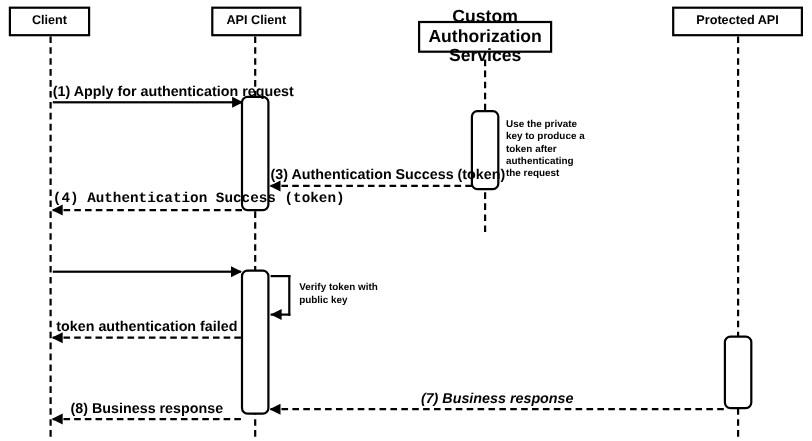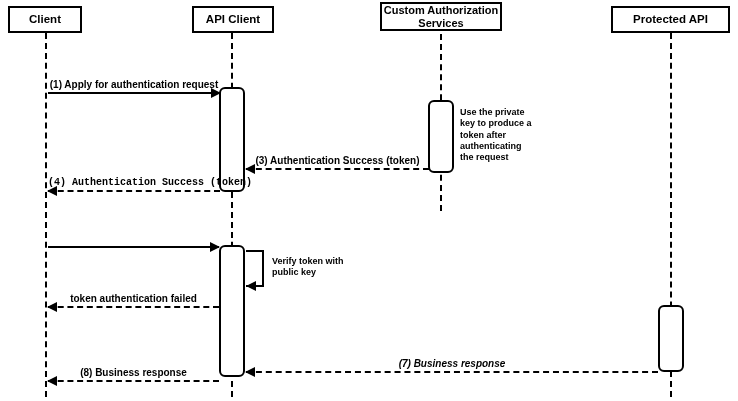--- a/index.html
+++ b/index.html
@@ -50,21 +50,21 @@
     position: absolute;
     left: 0; right: 0; bottom: 0;
     height: 0;
     border-top: 2px solid #000;
   }
   .msg.dashed .line { border-top-style: dashed; }
   .msg .label {
     position: absolute;
     left: 0; right: 0; bottom: 4px;
     text-align: center;
-    font-size: 10px;
+    font-size: 13px;
     font-weight: bold;
     white-space: nowrap;
   }
   .arrow-right {
     position: absolute;
     right: -1px; bottom: -4px;
     width: 0; height: 0;
     border-top: 5px solid transparent;
     border-bottom: 5px solid transparent;
     border-left: 10px solid #000;
@@ -104,21 +104,21 @@
 <body>
 
 <div class="canvas">
 
   <div class="participant" style="left:8px; width:74px;">
     <span>Client</span>
   </div>
   <div class="participant" style="left:192px; width:82px;">
     <span>API Client</span>
   </div>
-  <div class="participant" style="left:380px; width:122px; top:2px; height:29px; font-size:11px;">
+  <div class="participant" style="left:380px; width:122px; top:19px; height:29px; font-size:16px;">
     <span>Custom Authorization Services</span>
   </div>
   <div class="participant" style="left:611px; width:119px;">
     <span>Protected API</span>
   </div>
 
   <div class="lifeline" style="left:45px; top:33px; height:364px;"></div>
   <div class="lifeline" style="left:231px; top:33px; height:364px;"></div>
   <div class="lifeline" style="left:440px; top:34px; height:177px;"></div>
   <div class="lifeline" style="left:670px; top:33px; height:364px;"></div>

